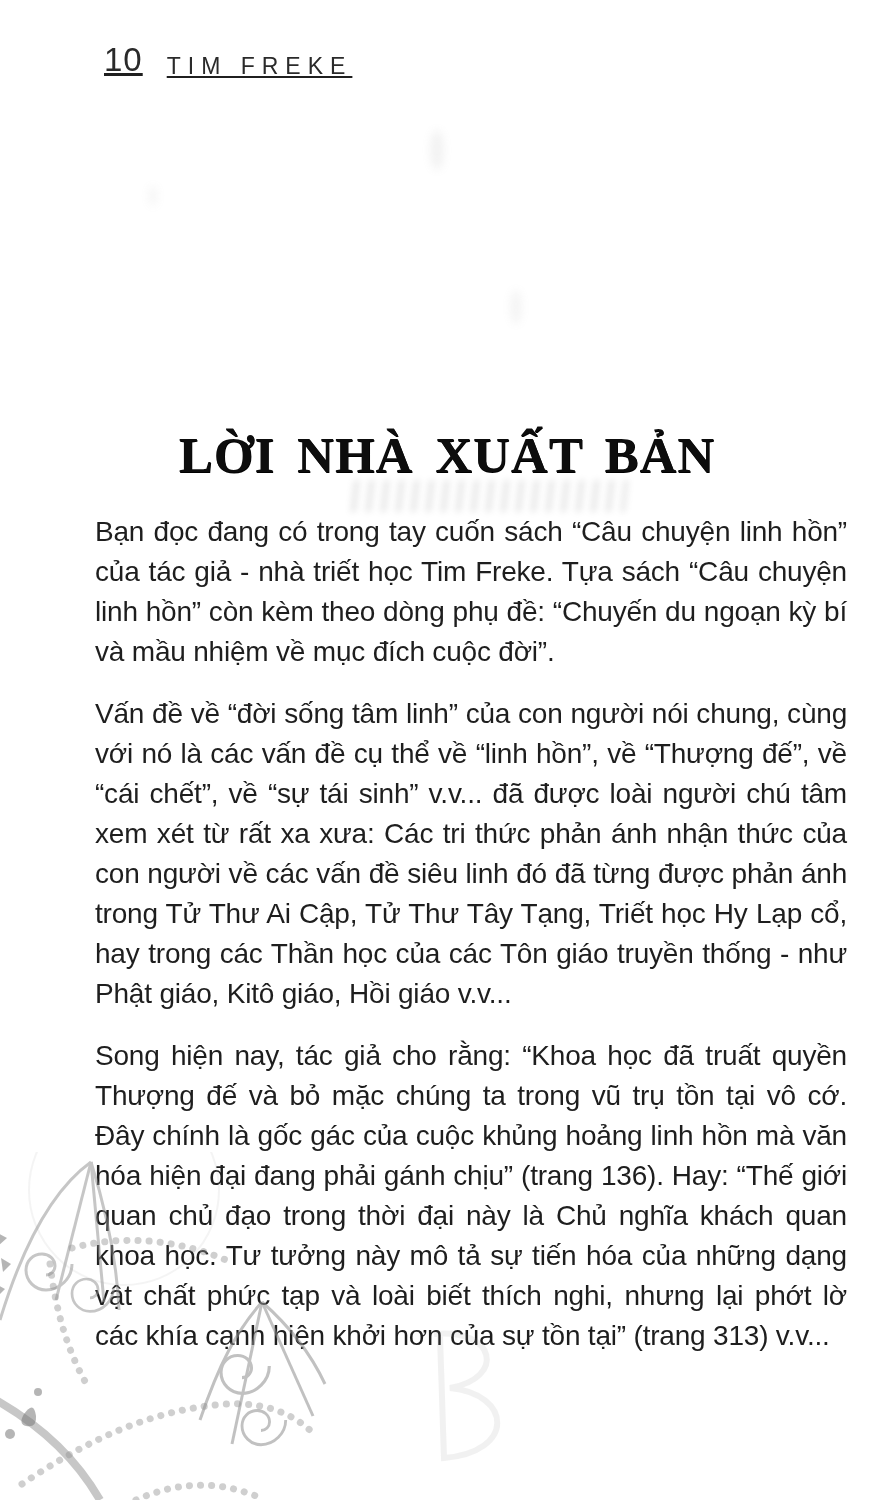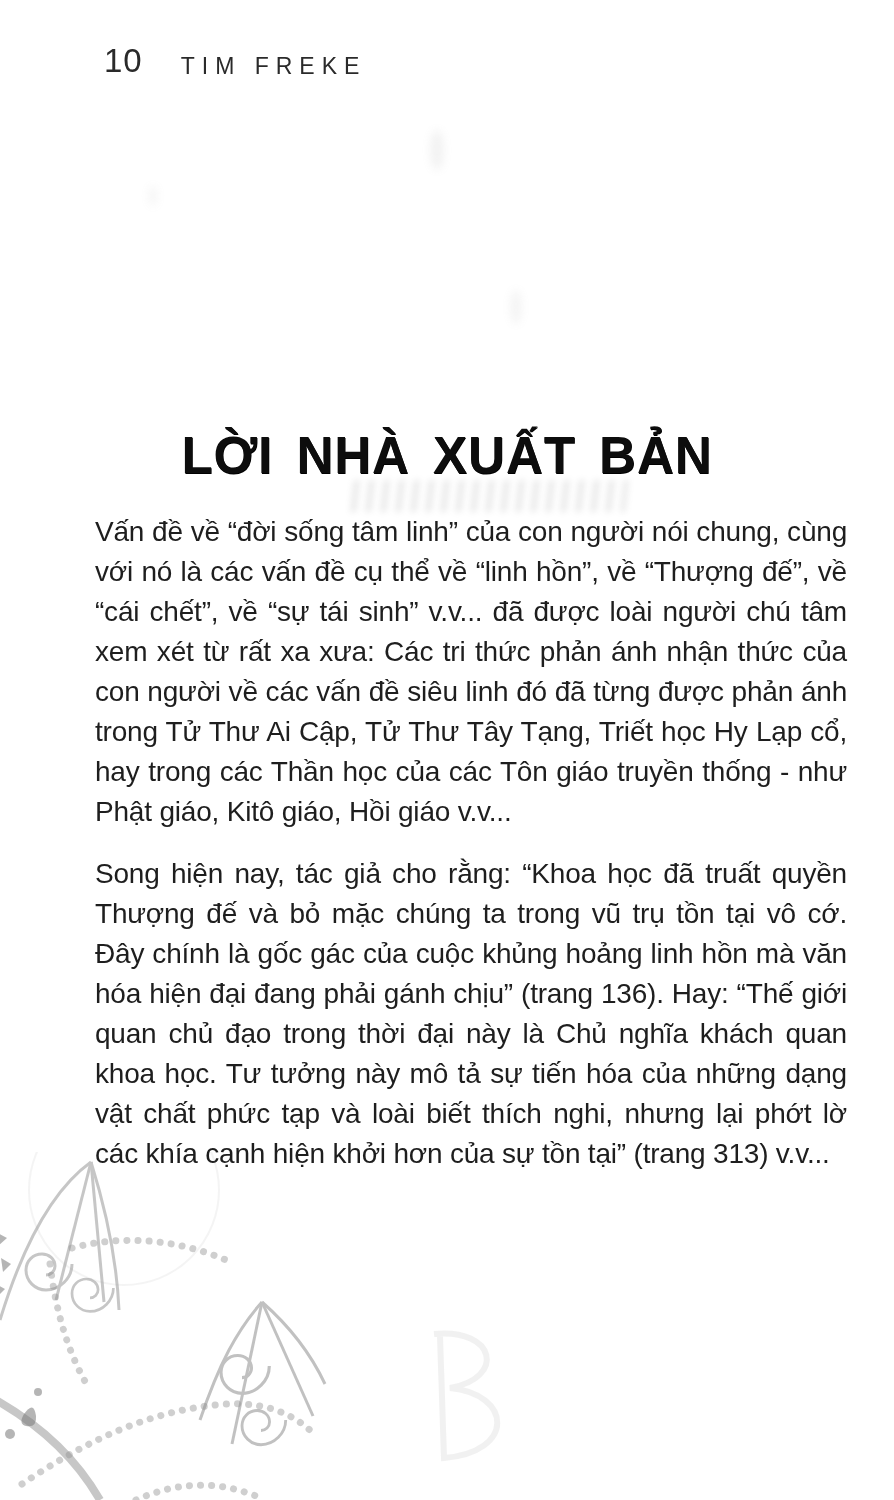--- a/index.html
+++ b/index.html
@@ -7,28 +7,28 @@
     position:relative;
     width:894px;height:1500px;
     margin:0 auto;
     background:#ffffff;
     overflow:hidden;
     font-family:"Liberation Sans", sans-serif;
     color:#1f1f1f;
   }
   .header{
     position:absolute;top:40px;left:104px;
-    display:flex;align-items:flex-end;gap:38px;
+    display:flex;align-items:center;gap:24px;text-decoration:underline;
   }
   .page-num{font-size:33px;color:#2a2a2a;letter-spacing:1px;}
   .running{font-size:23px;letter-spacing:7px;color:#2a2a2a;margin-top:13px;}
   .title{
     position:absolute;top:392px;left:0;width:100%;
     text-align:center;
-    font-family:Liberation Sans, sans-serif;
+    font-family:Liberation Serif, serif;
     font-weight:700;
     font-size:51px;
     letter-spacing:1px;
     word-spacing:8px;
     color:#0d0d0d;
     text-shadow:0.5px 0.5px 0 #000;
   }
   .body-text{
     position:absolute;top:512px;left:95px;width:752px;
   }
@@ -70,20 +70,21 @@
 
   <div class="smudge spot a"></div>
   <div class="smudge spot b"></div>
   <div class="smudge spot c"></div>
 
   <h1 class="title">LỜI NHÀ XUẤT BẢN</h1>
 
   <div class="smudge ghost-line"></div>
 
   <div class="body-text">
+    <p>Bạn đọc đang có trong tay cuốn sách “Câu chuyện linh hồn” của tác giả - nhà triết học Tim Freke. Tựa sách “Câu chuyện linh hồn” còn kèm theo dòng phụ đề: “Chuyến du ngoạn kỳ bí và mầu nhiệm về mục đích cuộc đời”.</p>
     <p>Vấn đề về “đời sống tâm linh” của con người nói chung, cùng với nó là các vấn đề cụ thể về “linh hồn”, về “Thượng đế”, về “cái chết”, về “sự tái sinh” v.v... đã được loài người chú tâm xem xét từ rất xa xưa: Các tri thức phản ánh nhận thức của con người về các vấn đề siêu linh đó đã từng được phản ánh trong Tử Thư Ai Cập, Tử Thư Tây Tạng, Triết học Hy Lạp cổ, hay trong các Thần học của các Tôn giáo truyền thống - như Phật giáo, Kitô giáo, Hồi giáo v.v...</p>
     <p>Song hiện nay, tác giả cho rằng: “Khoa học đã truất quyền Thượng đế và bỏ mặc chúng ta trong vũ trụ tồn tại vô cớ. Đây chính là gốc gác của cuộc khủng hoảng linh hồn mà văn hóa hiện đại đang phải gánh chịu” (trang 136). Hay: “Thế giới quan chủ đạo trong thời đại này là Chủ nghĩa khách quan khoa học. Tư tưởng này mô tả sự tiến hóa của những dạng vật chất phức tạp và loài biết thích nghi, nhưng lại phớt lờ các khía cạnh hiện khởi hơn của sự tồn tại” (trang 313) v.v...</p>
   </div>
 
   <svg class="ornament" viewBox="0 0 560 350" width="560" height="350" aria-hidden="true">
     <defs>
       <path id="sp" d="M26 0 C 26 14 14 26 0 26 C -11 26 -20 17 -20 6 C -20 -3 -13 -10 -4 -10 C 3 -10 9 -5 9 2 C 9 7 5 11 0 11" fill="none"></path>
     </defs>
     <g fill="none" stroke="#8f8f8f" stroke-width="3">
       <circle cx="130" cy="38" r="95" opacity="0.10" stroke-width="2"></circle>

